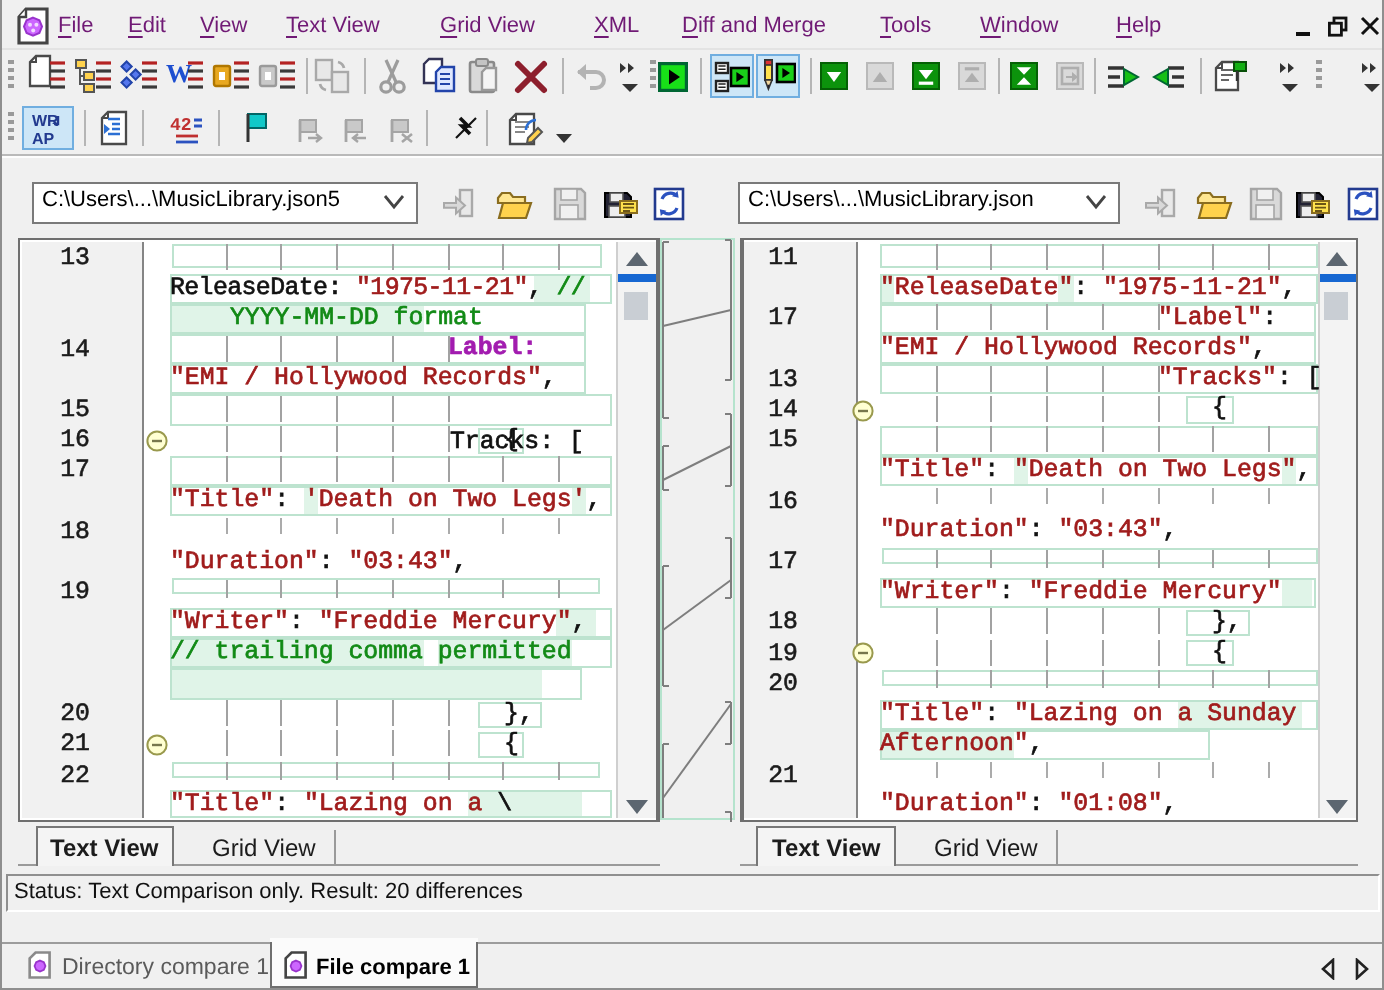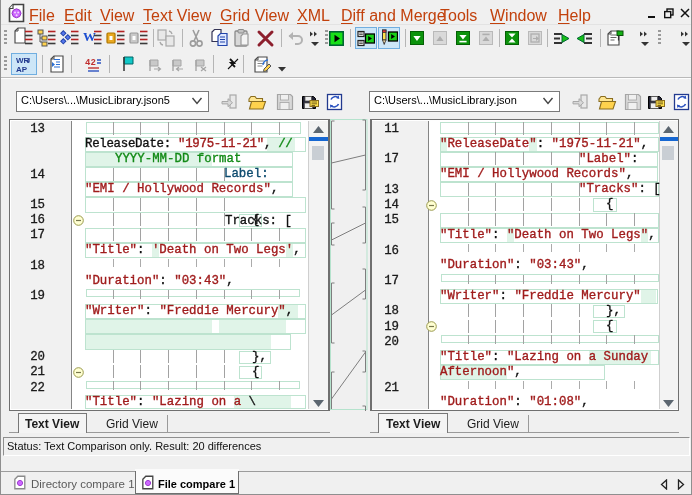--- a/index.html
+++ b/index.html
@@ -1,19 +1,19 @@
 <!DOCTYPE html>
 <html><head><meta charset="utf-8">
 <style>
 html,body{margin:0;padding:0;}
 #win{position:relative;width:692px;height:495px;background:#f0f0f0;overflow:hidden;
   font-family:"Liberation Sans",sans-serif;box-sizing:border-box;border:1px solid #8f8f8f;border-top:none;}
 #win *{box-sizing:border-box;}
 .abs{position:absolute;}
-.menu{position:absolute;top:7px;font-size:16px;color:#c2410c;}
+.menu{position:absolute;top:7px;font-size:11px;color:#701a75;}
 .t{position:absolute;font-family:"Liberation Mono",monospace;font-size:12.4px;line-height:15.2px;white-space:pre;z-index:6;-webkit-text-stroke:0.35px;}
 .ln{position:absolute;font-family:"Liberation Mono",monospace;font-size:12.4px;line-height:15.2px;color:#1b1b1b;width:30px;text-align:right;z-index:6;-webkit-text-stroke:0.3px;}
 .dbox{position:absolute;border:1px solid #bde3cf;z-index:4;}
 .dbg{position:absolute;background:#e0f4e8;z-index:3;}
 .bar{position:absolute;width:1px;background:#a2a2a2;z-index:5;}
 .bard{position:absolute;width:1px;height:8.5px;background:#ababab;z-index:5;}
 .sep{position:absolute;width:1px;background:#b5b5b5;}
 .grip{position:absolute;width:3px;background-image:repeating-linear-gradient(180deg,#9a9a9a 0 2px,transparent 2px 4px);}
 .chk{position:absolute;background:#cde6f7;border:1px solid #70aee0;}
 .u{text-decoration:underline;text-underline-offset:2px;}
@@ -580,27 +580,28 @@
 <div class="dbg" style="left:639.9px;top:289.2px;width:14.9px;height:13.7px"></div>
 <div class="dbox" style="left:592px;top:304.9px;width:32px;height:13.2px"></div>
 <div class="dbox" style="left:592px;top:320.2px;width:24px;height:13.2px"></div>
 <div class="dbox" style="left:440px;top:335.1px;width:218px;height:8px"></div>
 <div class="dbox" style="left:439px;top:349.6px;width:219px;height:15.2px"></div>
 <div class="dbg" style="left:587.8px;top:350.1px;width:62.2px;height:13.7px"></div>
 <div class="dbox" style="left:439px;top:364.8px;width:165px;height:15.2px"></div>
 <div class="dbg" style="left:439.0px;top:365.3px;width:67.0px;height:13.7px"></div>
 <div class="t" style="left:84px;top:136.5px;letter-spacing:-0.28px;"><span style="color:#111111;">ReleaseDate: </span><span style="color:#a01c1c;">"1975-11-21"</span><span style="color:#111111;">, </span><span style="color:#128a16;">//</span></div>
 <div class="t" style="left:84px;top:151.7px;"><span style="color:#128a16;margin-left:30px;">YYYY-MM-DD format</span></div>
-<div class="t" style="left:223px;top:167.0px;"><span style="color:#0c4a6e;">Label:</span></div>
+<div class="t" style="left:223px;top:167.0px;"><span style="color:#a21caf;font-weight:bold;">Label:</span></div>
 <div class="t" style="left:84px;top:182.2px;"><span style="color:#a01c1c;">"EMI / Hollywood Records"</span><span style="color:#111111;">,</span></div>
 <div class="t" style="left:224px;top:197.4px;margin-top:17px;"><span style="color:#111111;">Tracks: [</span></div>
 <div class="t" style="left:251px;top:212.6px;"><span style="color:#111111;">{</span></div>
 <div class="t" style="left:84px;top:243.1px;"><span style="color:#a01c1c;">"Title"</span><span style="color:#111111;">: </span><span style="color:#a01c1c;">'Death on Two Legs'</span><span style="color:#111111;">,</span></div>
 <div class="t" style="left:84px;top:273.5px;"><span style="color:#a01c1c;">"Duration"</span><span style="color:#111111;">: </span><span style="color:#a01c1c;">"03:43"</span><span style="color:#111111;">,</span></div>
 <div class="t" style="left:84px;top:303.9px;"><span style="color:#a01c1c;">"Writer"</span><span style="color:#111111;">: </span><span style="color:#a01c1c;">"Freddie Mercury"</span><span style="color:#111111;">,</span></div>
+<div class="t" style="left:84px;top:319.2px;"><span style="color:#128a16;">// trailing comma permitted</span></div>
 <div class="t" style="left:251px;top:349.6px;"><span style="color:#111111;">},</span></div>
 <div class="t" style="left:251px;top:364.8px;"><span style="color:#111111;">{</span></div>
 <div class="t" style="left:84px;top:395.3px;"><span style="color:#a01c1c;">"Title"</span><span style="color:#111111;">: </span><span style="color:#a01c1c;">"Lazing on a </span><span style="color:#111111;">\</span></div>
 <div class="t" style="left:439px;top:136.5px;"><span style="color:#a01c1c;">"ReleaseDate"</span><span style="color:#111111;">: </span><span style="color:#a01c1c;">"1975-11-21"</span><span style="color:#111111;">,</span></div>
 <div class="t" style="left:578px;top:151.7px;"><span style="color:#a01c1c;">"Label"</span><span style="color:#111111;">:</span></div>
 <div class="t" style="left:439px;top:167.0px;"><span style="color:#a01c1c;">"EMI / Hollywood Records"</span><span style="color:#111111;">,</span></div>
 <div class="t" style="left:578px;top:182.2px;"><span style="color:#a01c1c;">"Tracks"</span><span style="color:#111111;">: [</span></div>
 <div class="t" style="left:605px;top:197.4px;"><span style="color:#111111;">{</span></div>
 <div class="t" style="left:439px;top:227.8px;"><span style="color:#a01c1c;">"Title"</span><span style="color:#111111;">: </span><span style="color:#a01c1c;">"Death on Two Legs"</span><span style="color:#111111;">,</span></div>
 <div class="t" style="left:439px;top:258.3px;"><span style="color:#a01c1c;">"Duration"</span><span style="color:#111111;">: </span><span style="color:#a01c1c;">"03:43"</span><span style="color:#111111;">,</span></div>

